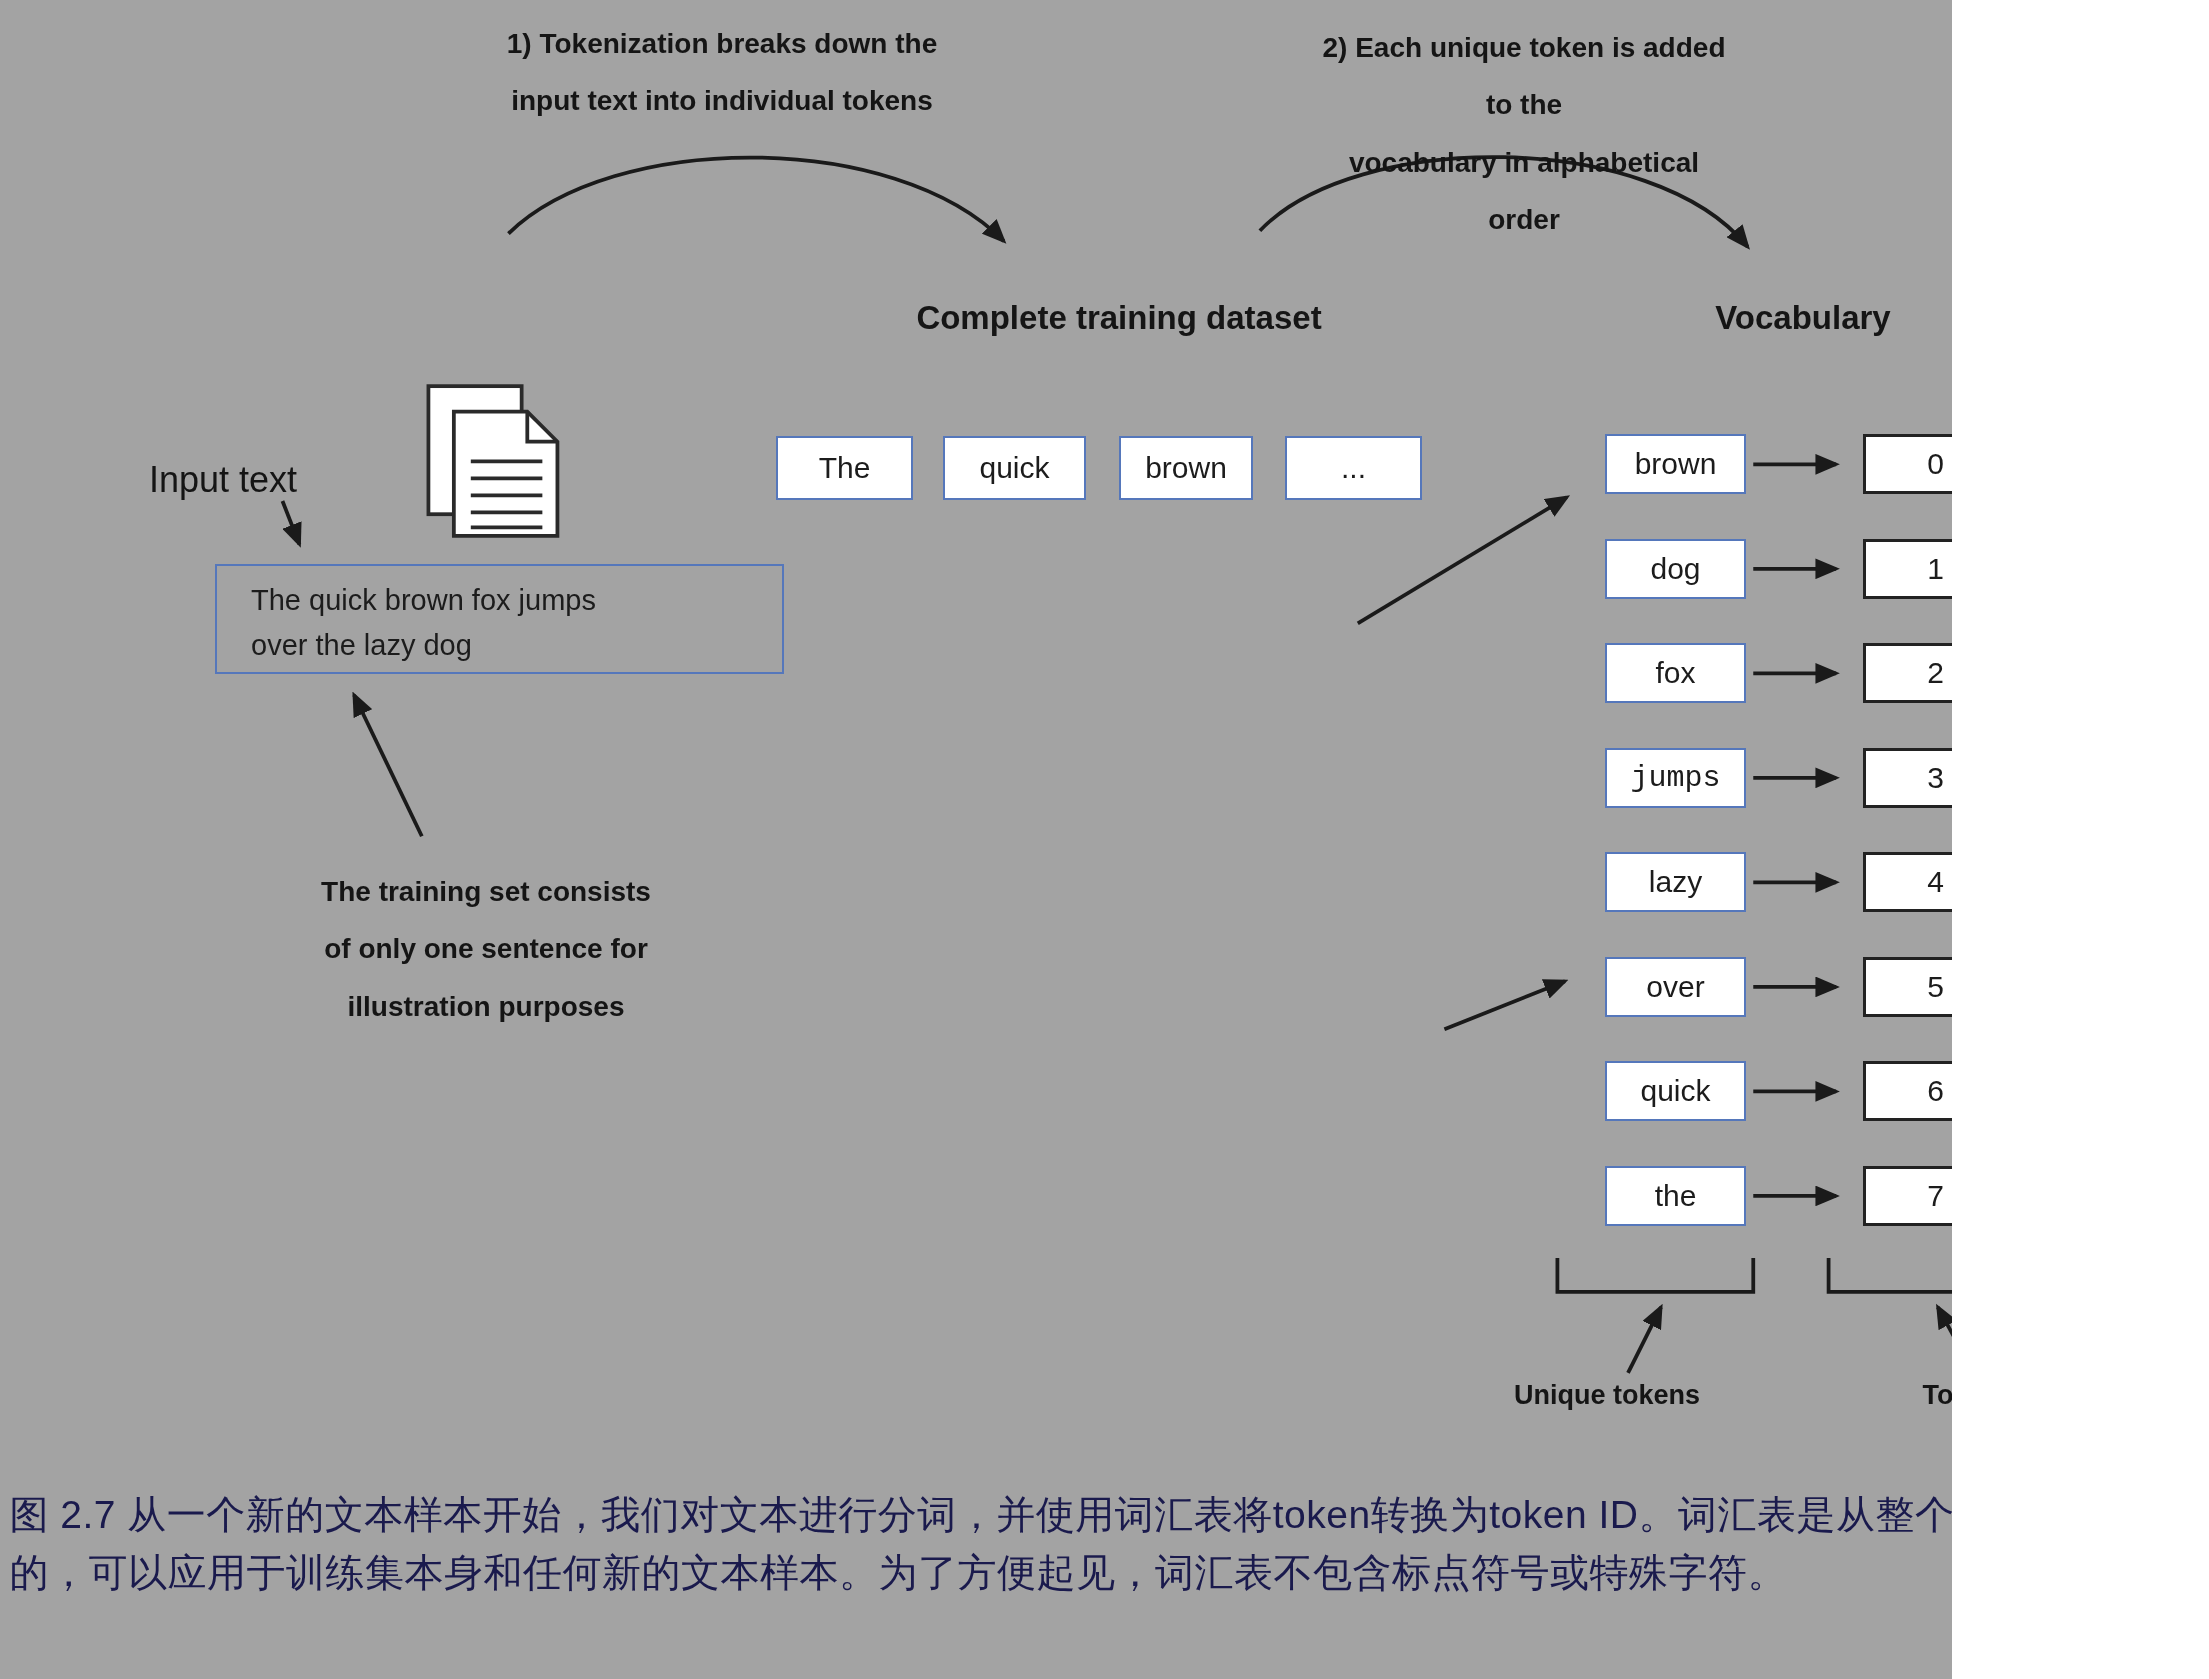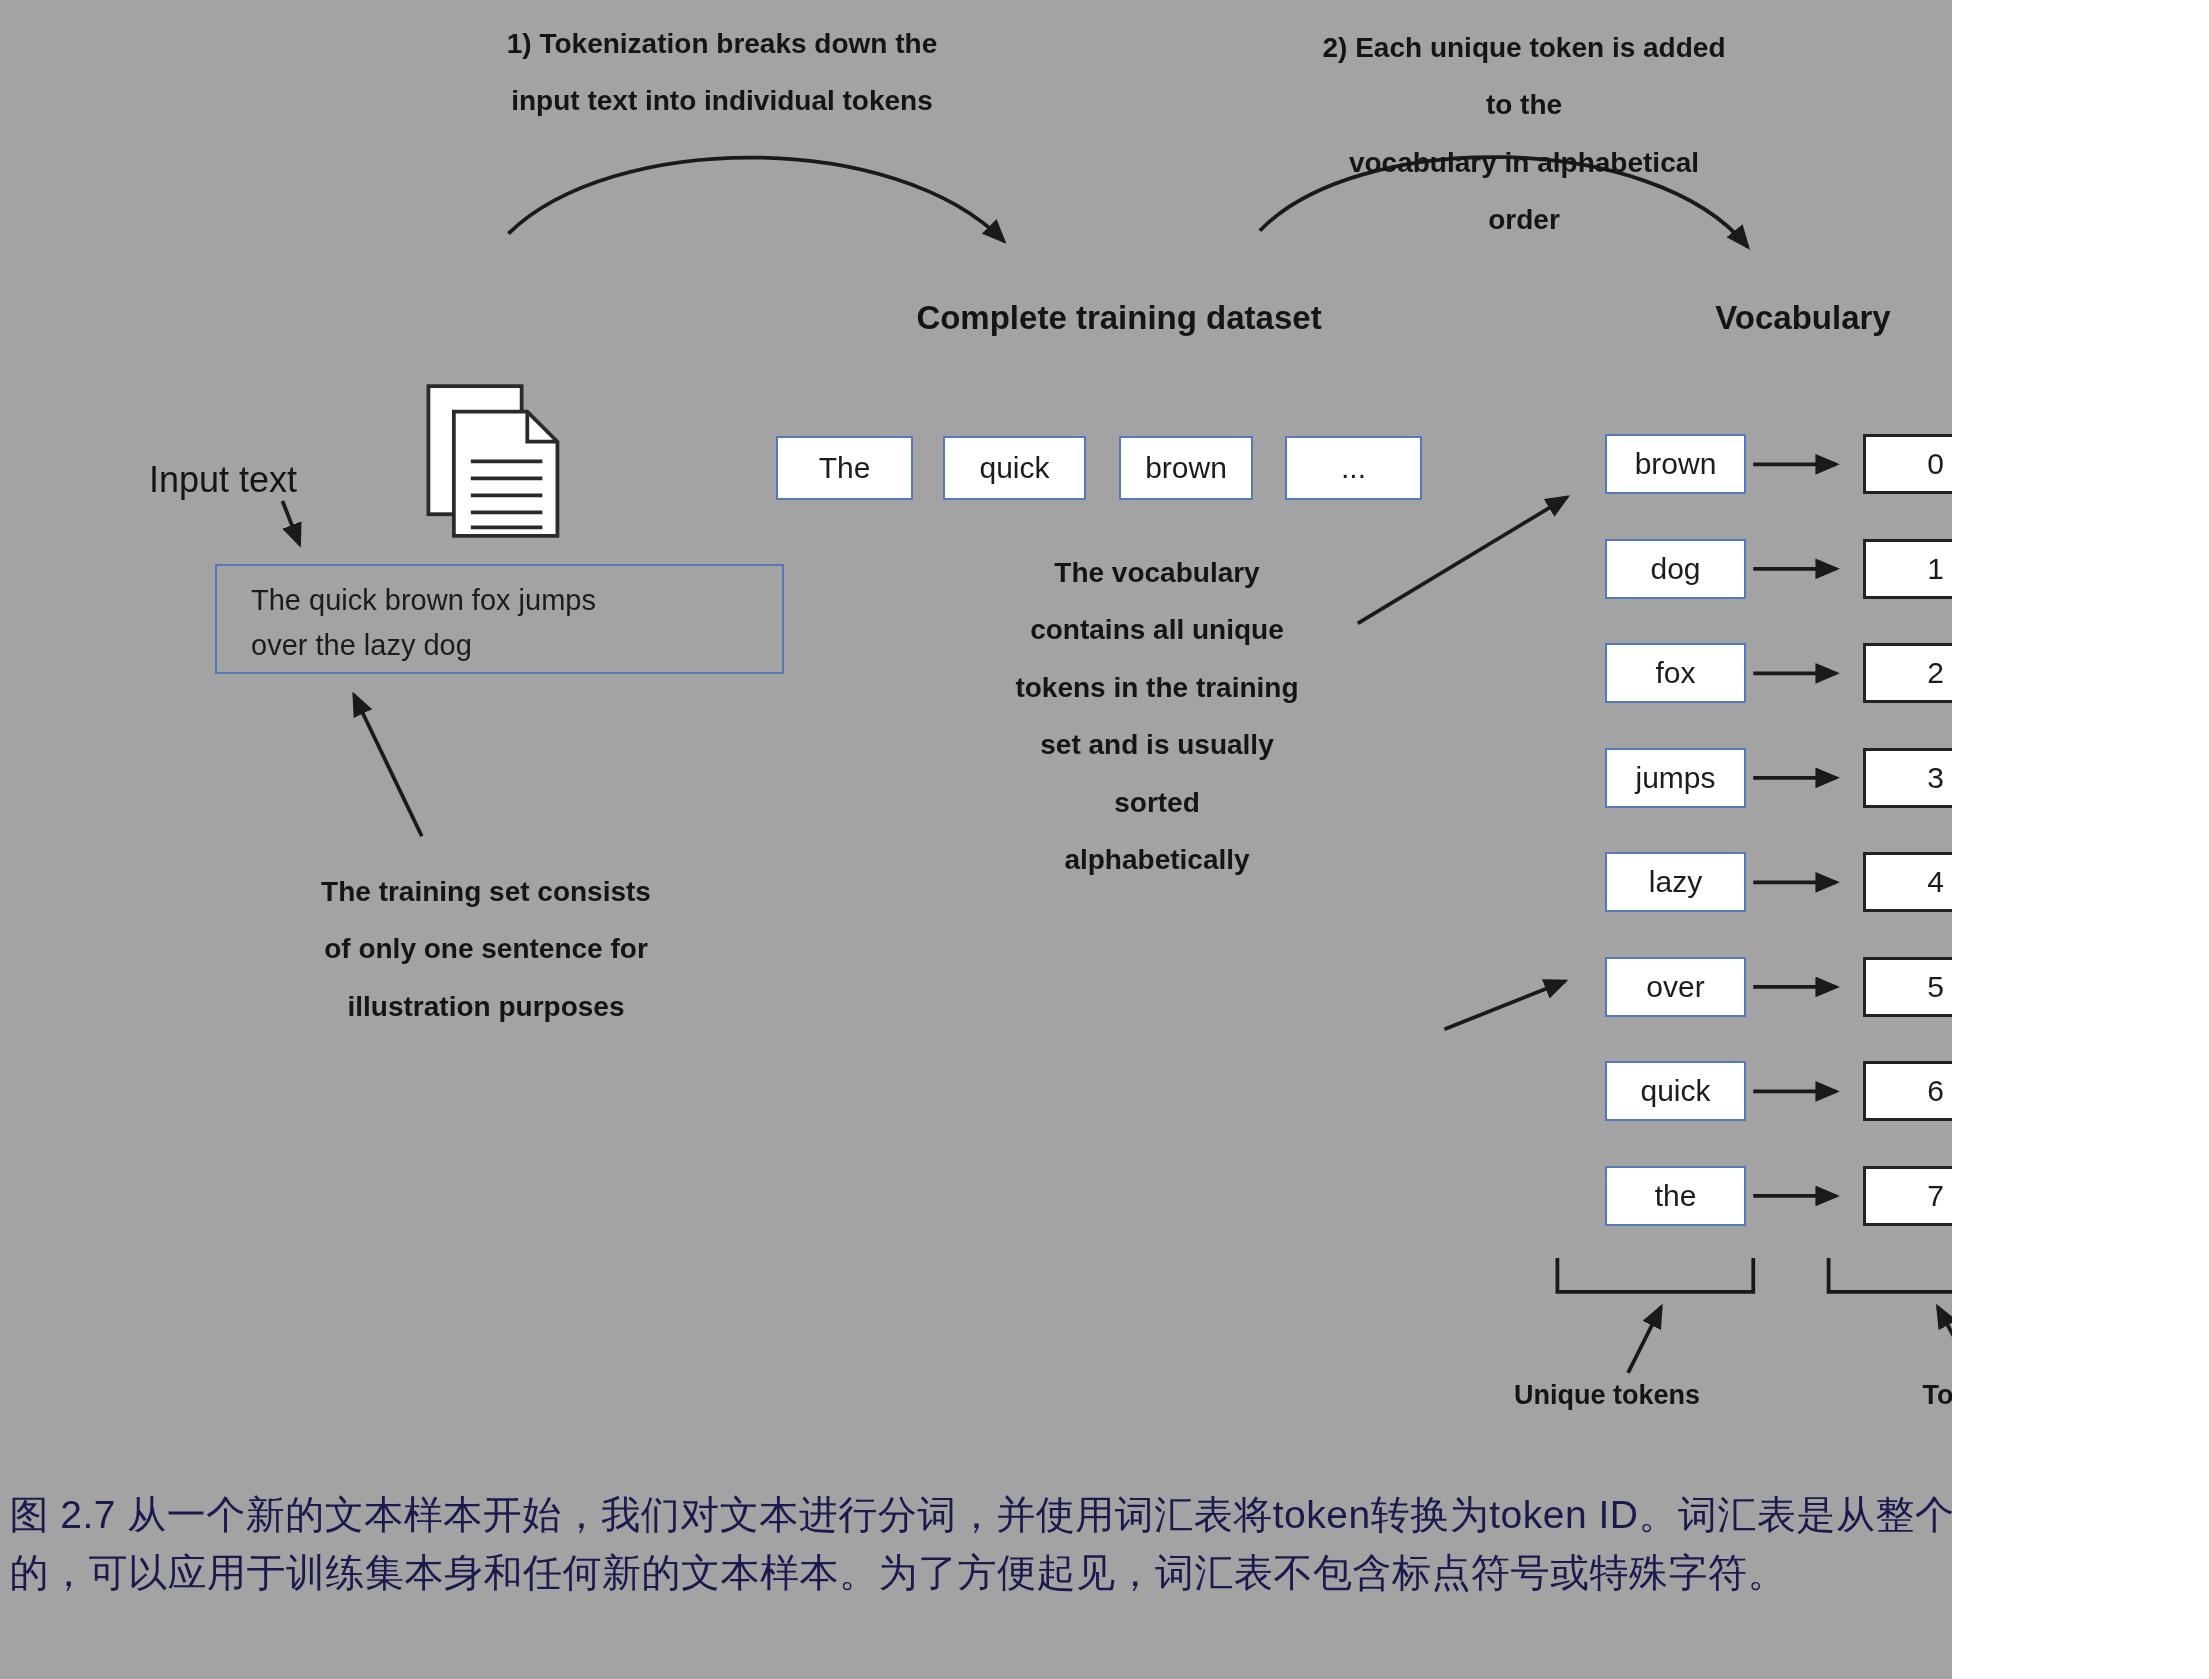--- a/index.html
+++ b/index.html
@@ -156,31 +156,25 @@
 
   <div class="ann" style="left:486px; top:863px;">The training set consists
 of only one sentence for
 illustration purposes</div>
 
   <div class="mtoken" style="left:776px;  width:137px;">The</div>
   <div class="mtoken" style="left:943px; width:143px;">quick</div>
   <div class="mtoken" style="left:1119px; width:134px;">brown</div>
   <div class="mtoken" style="left:1285px; width:137px;">...</div>
 
-  <div class="ann" style="left:1157px; top:544px;">The vocabulary
-contains all unique
-tokens in the training
-set and is usually
-sorted
-alphabetically</div>
 
   <div class="vbox token-box" style="top:434px;">brown</div>
   <div class="vbox token-box" style="top:539px;">dog</div>
   <div class="vbox token-box" style="top:643px;">fox</div>
-  <div class="vbox token-box" style="top:748px;">jumps</div>
+  <div class="vbox token-box" style="top:748px;font-family:Liberation Mono, monospace;">jumps</div>
   <div class="vbox token-box" style="top:852px;">lazy</div>
   <div class="vbox token-box" style="top:957px;">over</div>
   <div class="vbox token-box" style="top:1061px;">quick</div>
   <div class="vbox token-box" style="top:1166px;">the</div>
 
   <div class="vbox id-box" style="top:434px;">0</div>
   <div class="vbox id-box" style="top:539px;">1</div>
   <div class="vbox id-box" style="top:643px;">2</div>
   <div class="vbox id-box" style="top:748px;">3</div>
   <div class="vbox id-box" style="top:852px;">4</div>

